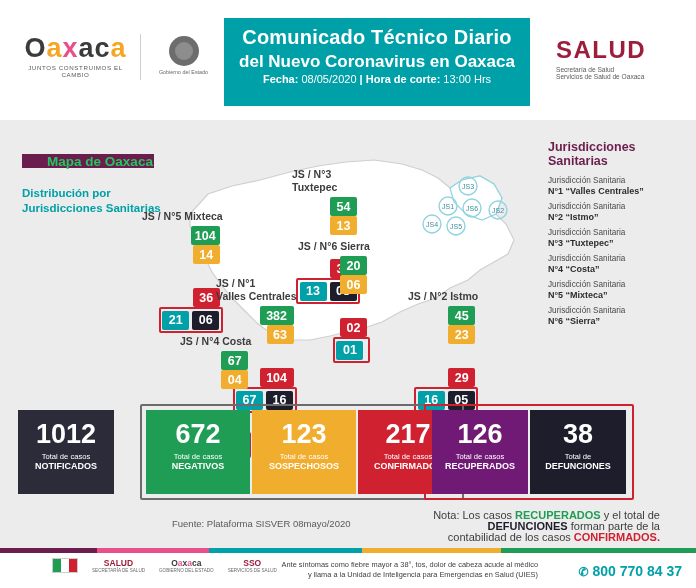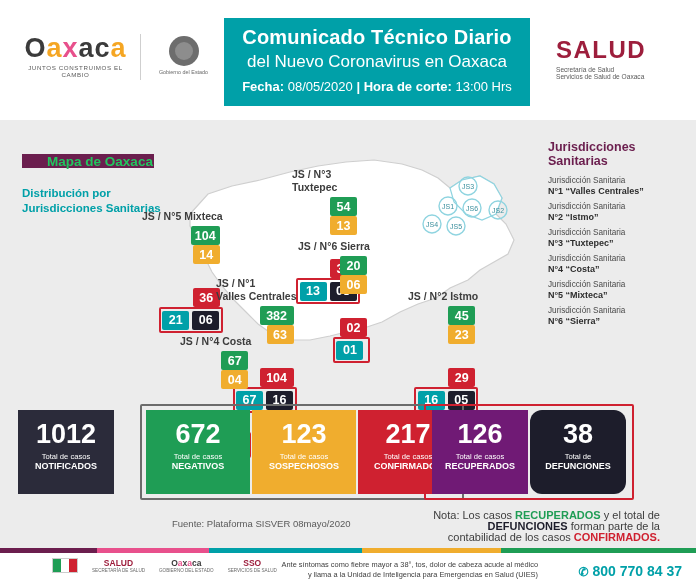--- a/index.html
+++ b/index.html
@@ -45,22 +45,22 @@
     border-radius: 50%; background: #8d8d8d;
   }
   .logo-gob .cap { font-size: 5.4px; color: #6a6a6a; text-align: center; margin-top: 3px; }
 
   .title-block {
     position: absolute; left: 224px; top: 18px; width: 306px; height: 88px;
     background: #00a0a8; color: #ffffff; text-align: center;
     padding-top: 8px;
   }
   .title-block .l1 { font-size: 20px; font-weight: bold; letter-spacing: .2px; }
-  .title-block .l2 { font-size: 17px; font-weight: normal; margin-top: 3px; }
-  .title-block .l3 { font-size: 13px; font-weight: bold; margin-top: 7px; }
+  .title-block .l2 { font-size: 17px; font-weight: bold; margin-top: 3px; }
+  .title-block .l3 { font-size: 11px; font-weight: bold; margin-top: 1px; }
   .title-block .l3 .val { font-weight: normal; }
   .title-block .sep { color: #ffffff; }
 
   .logo-salud {
     position: absolute; left: 556px; top: 36px; width: 130px; text-align: left;
   }
   .logo-salud .s-word { font-size: 24px; font-weight: bold; color: #9d1e3c; letter-spacing: 1.5px; }
   .logo-salud .s-sub1 { font-size: 6.6px; color: #5a5a5a; margin-top: 2px; }
   .logo-salud .s-sub2 { font-size: 6.6px; color: #5a5a5a; }
 
@@ -134,21 +134,21 @@
   }
   .tot-card .num { font-size: 27px; font-weight: bold; line-height: 28px; }
   .tot-card .lab { font-size: 7.6px; line-height: 9.5px; margin-top: 4px; }
   .tot-card .lab b { font-size: 9px; }
 
   .c-notif { left: 18px; width: 96px; background: #2b2b3a; }
   .c-neg   { left: 146px; width: 104px; background: #1f9d55; }
   .c-sosp  { left: 252px; width: 104px; background: #f0ad2e; }
   .c-conf  { left: 358px; width: 100px; background: #cf2130; }
   .c-rec   { left: 432px; width: 96px; background: #701a75; }
-  .c-def   { left: 530px; width: 96px; background: #1d1d2b; border-radius: 12px; }
+  .c-def   { left: 530px; width: 96px; background: #1d1d2b; }
 
   .group-box {
     position: absolute; top: -6px; border: 2px solid #6b6b6b; border-radius: 2px;
   }
   .gb-left { left: 140px; width: 324px; height: 96px; }
   .gb-right { left: 424px; width: 210px; height: 96px; border-color: #cf2130; }
 
   .fuente {
     position: absolute; left: 172px; top: 108px; font-size: 9.5px; color: #5a5a5a;
   }

